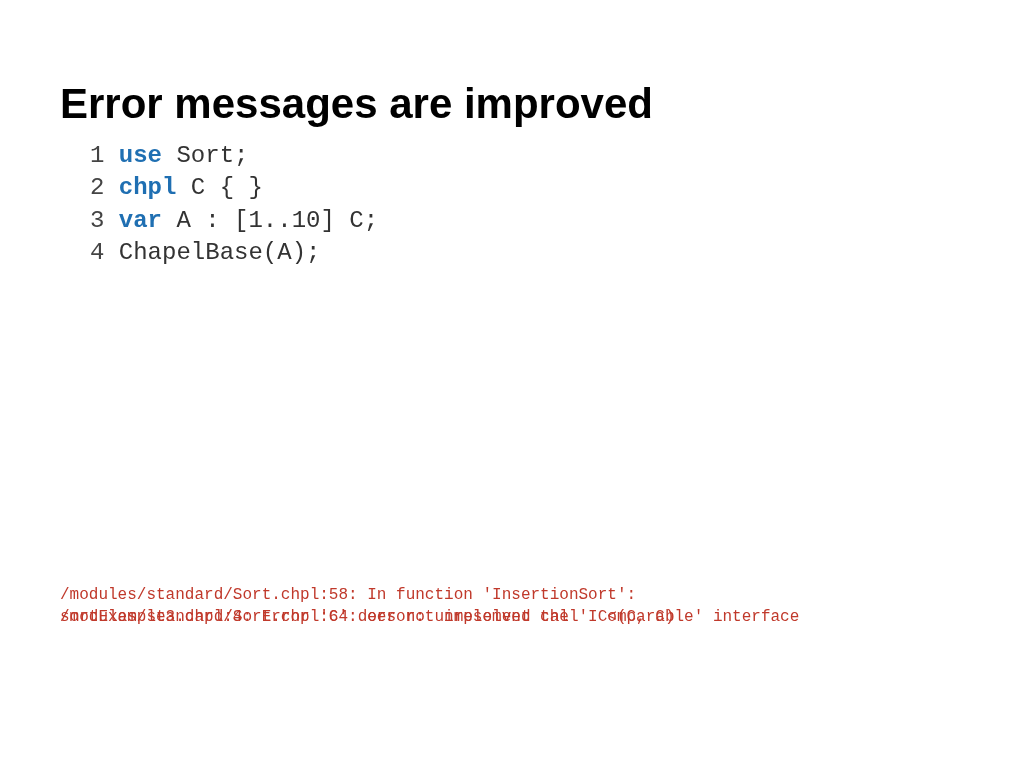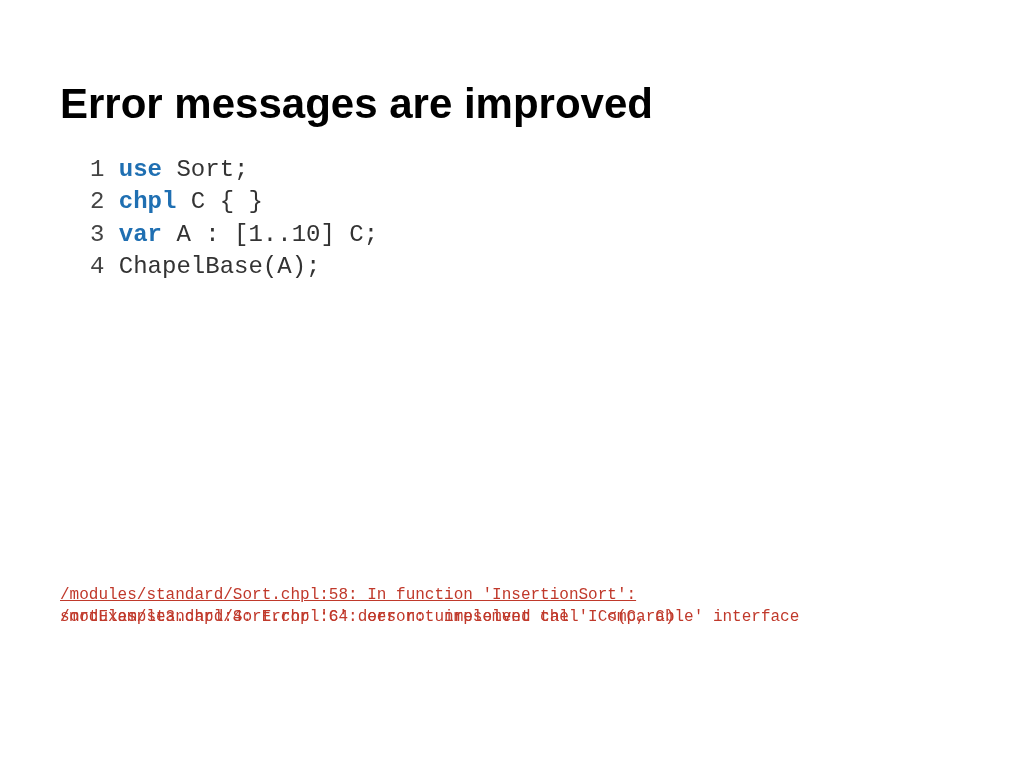--- a/index.html
+++ b/index.html
@@ -1,24 +1,24 @@
 <!DOCTYPE html>
 <html><head>
 <meta charset="utf-8">
 <style>
   * { margin: 0; padding: 0; box-sizing: border-box; }
   html, body { width: 1024px; height: 768px; background: #fff; font-family: Arial, Helvetica, sans-serif; }
   .slide { width: 1024px; height: 768px; padding: 80px 60px 40px 60px; position: relative; }
-  .title { font-size: 42px; font-weight: bold; color: #000; margin-bottom: 26px; }
+  .title { font-size: 42px; font-weight: bold; color: #000; margin-bottom: 12px; }
   .code-block { font-family: Consolas, "Courier New", monospace; font-size: 24px; line-height: 1.35; color: #333; margin-left: 30px; }
   .code-line { white-space: pre; }
   .ln { color: #444; }
   .kw { color: #1f6fb2; font-weight: bold; }
   .plain { color: #333; }
-  .error-block { font-family: Consolas, "Courier New", monospace; font-size: 16px; color: #c0392b; line-height: 1.4; position: absolute; left: 60px; bottom: 140px; width: 900px; text-decoration: underline; }
+  .error-block { font-family: Consolas, "Courier New", monospace; font-size: 16px; color: #c0392b; line-height: 1.4; position: absolute; left: 60px; bottom: 140px; width: 900px; }
   .error-line { white-space: pre; position: relative; }
   .error-overlap { position: relative; height: 22px; }
   .error-overlap .layer1, .error-overlap .layer2 { position: absolute; left: 0; top: 0; white-space: pre; }
 </style>
 </head>
 <body>
 
 <div class="slide">
 
   <h1 class="title">Error messages are improved</h1>

